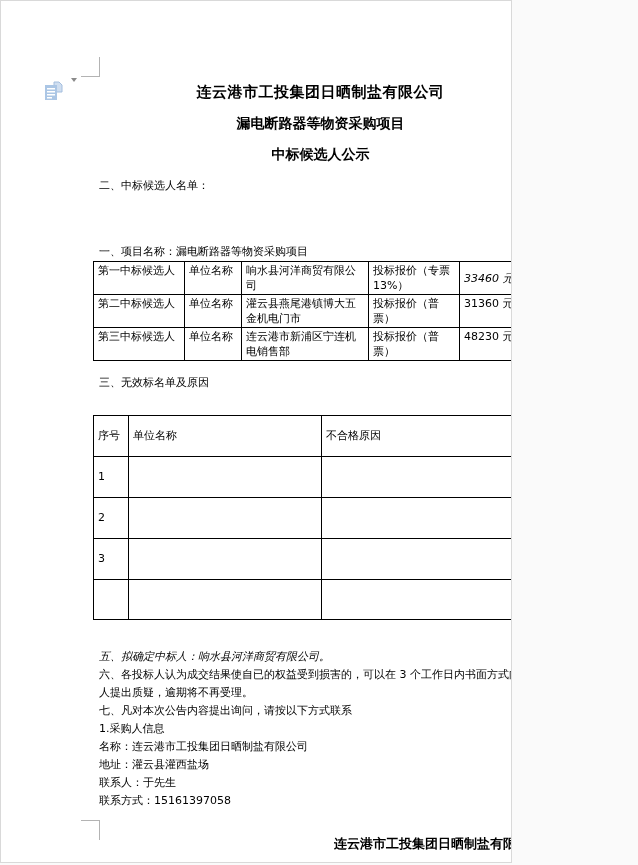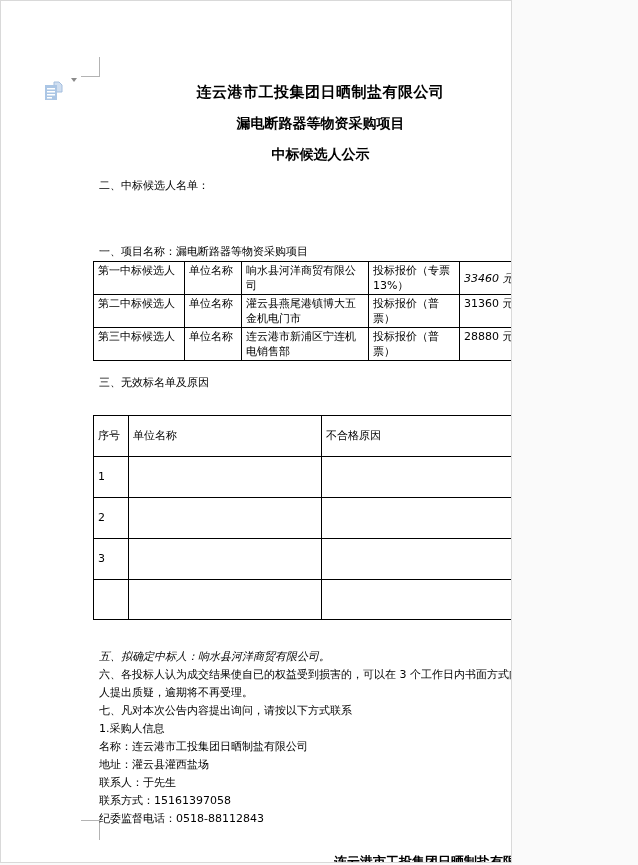--- a/index.html
+++ b/index.html
@@ -144,21 +144,21 @@
         <td>单位名称</td>
         <td>灌云县燕尾港镇博大五金机电门市</td>
         <td>投标报价（普票）</td>
         <td>31360 元</td>
       </tr>
       <tr>
         <td>第三中标候选人</td>
         <td>单位名称</td>
         <td>连云港市新浦区宁连机电销售部</td>
         <td>投标报价（普票）</td>
-        <td>28880 元</td>
+        <td>48230 元</td>
       </tr>
     </tbody>
       </table>
 
     <p class="line s3">三、无效标名单及原因</p>
 
     <table class="t-invalid">
       <colgroup>
         <col style="width:35px">
           <col style="width:193px">
@@ -195,20 +195,19 @@
 
     <p class="line s5">五、拟确定中标人：响水县河洋商贸有限公司。</p>
     <p class="line">六、各投标人认为成交结果使自已的权益受到损害的，可以在 3 个工作日内书面方式向采购人提出质疑，逾期将不再受理。</p>
     <p class="line">七、凡对本次公告内容提出询问，请按以下方式联系</p>
 
     <p class="line">1.采购人信息</p>
     <p class="line">名称：连云港市工投集团日晒制盐有限公司</p>
     <p class="line">地址：灌云县灌西盐场</p>
     <p class="line">联系人：于先生</p>
     <p class="line">联系方式：15161397058</p>
-    <p class="line">纪委监督电话：0518-88112843</p>
 
     <div class="sig">
       <p>连云港市工投集团日晒制盐有限公司</p>
     </div>
 
   </div>
 </div>
 
 </body></html>

